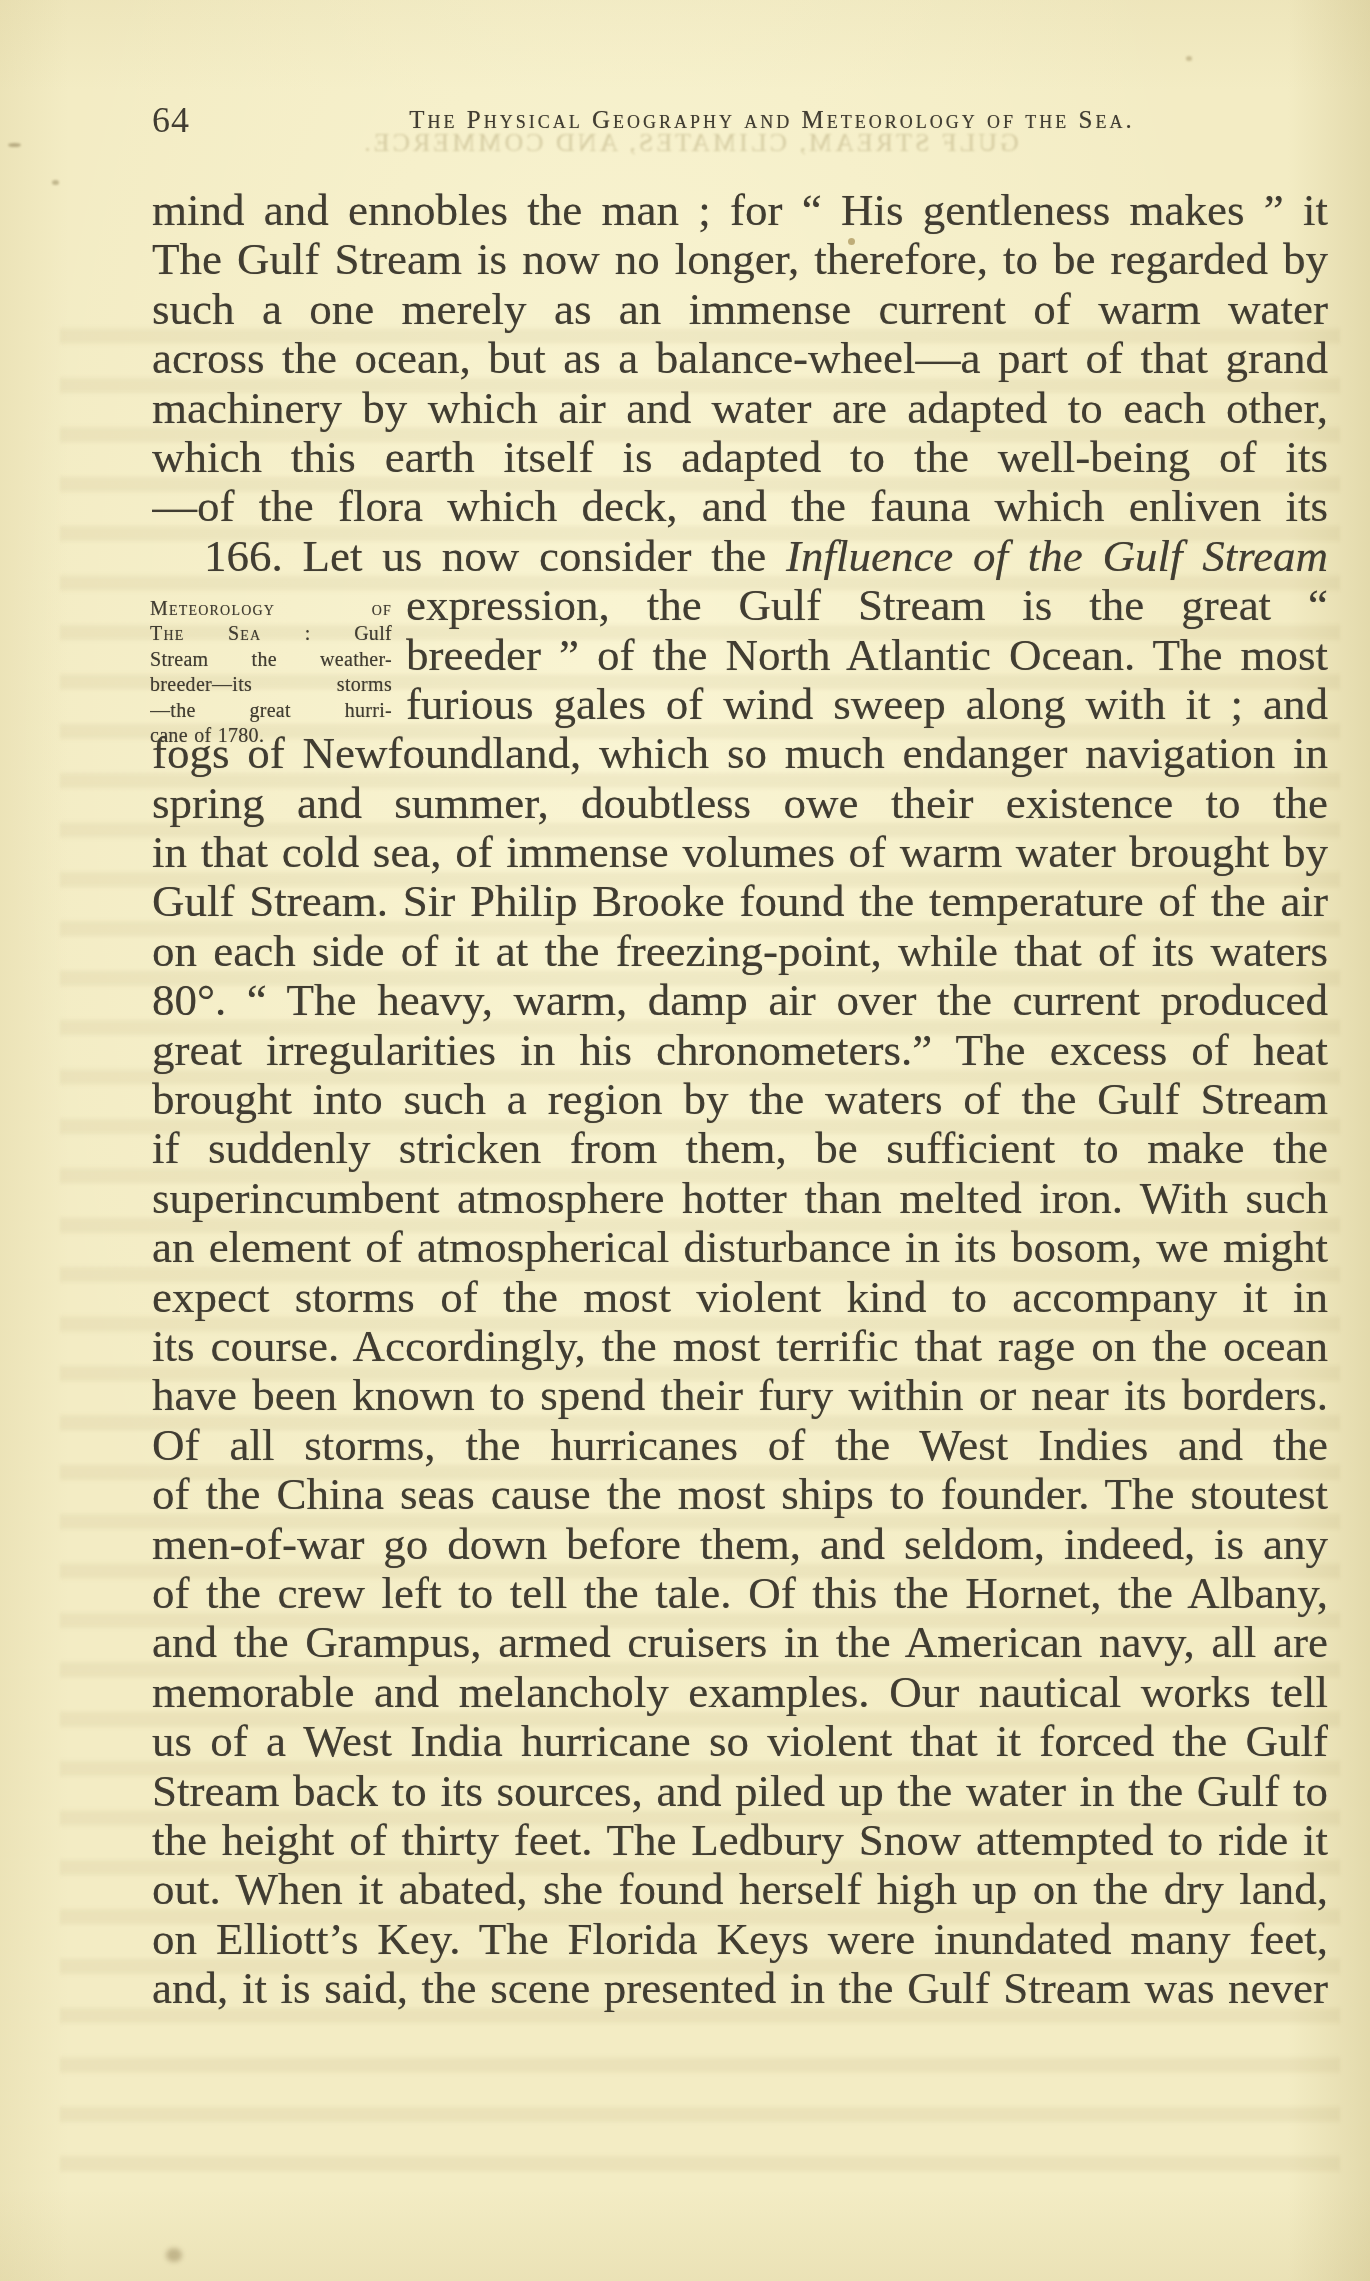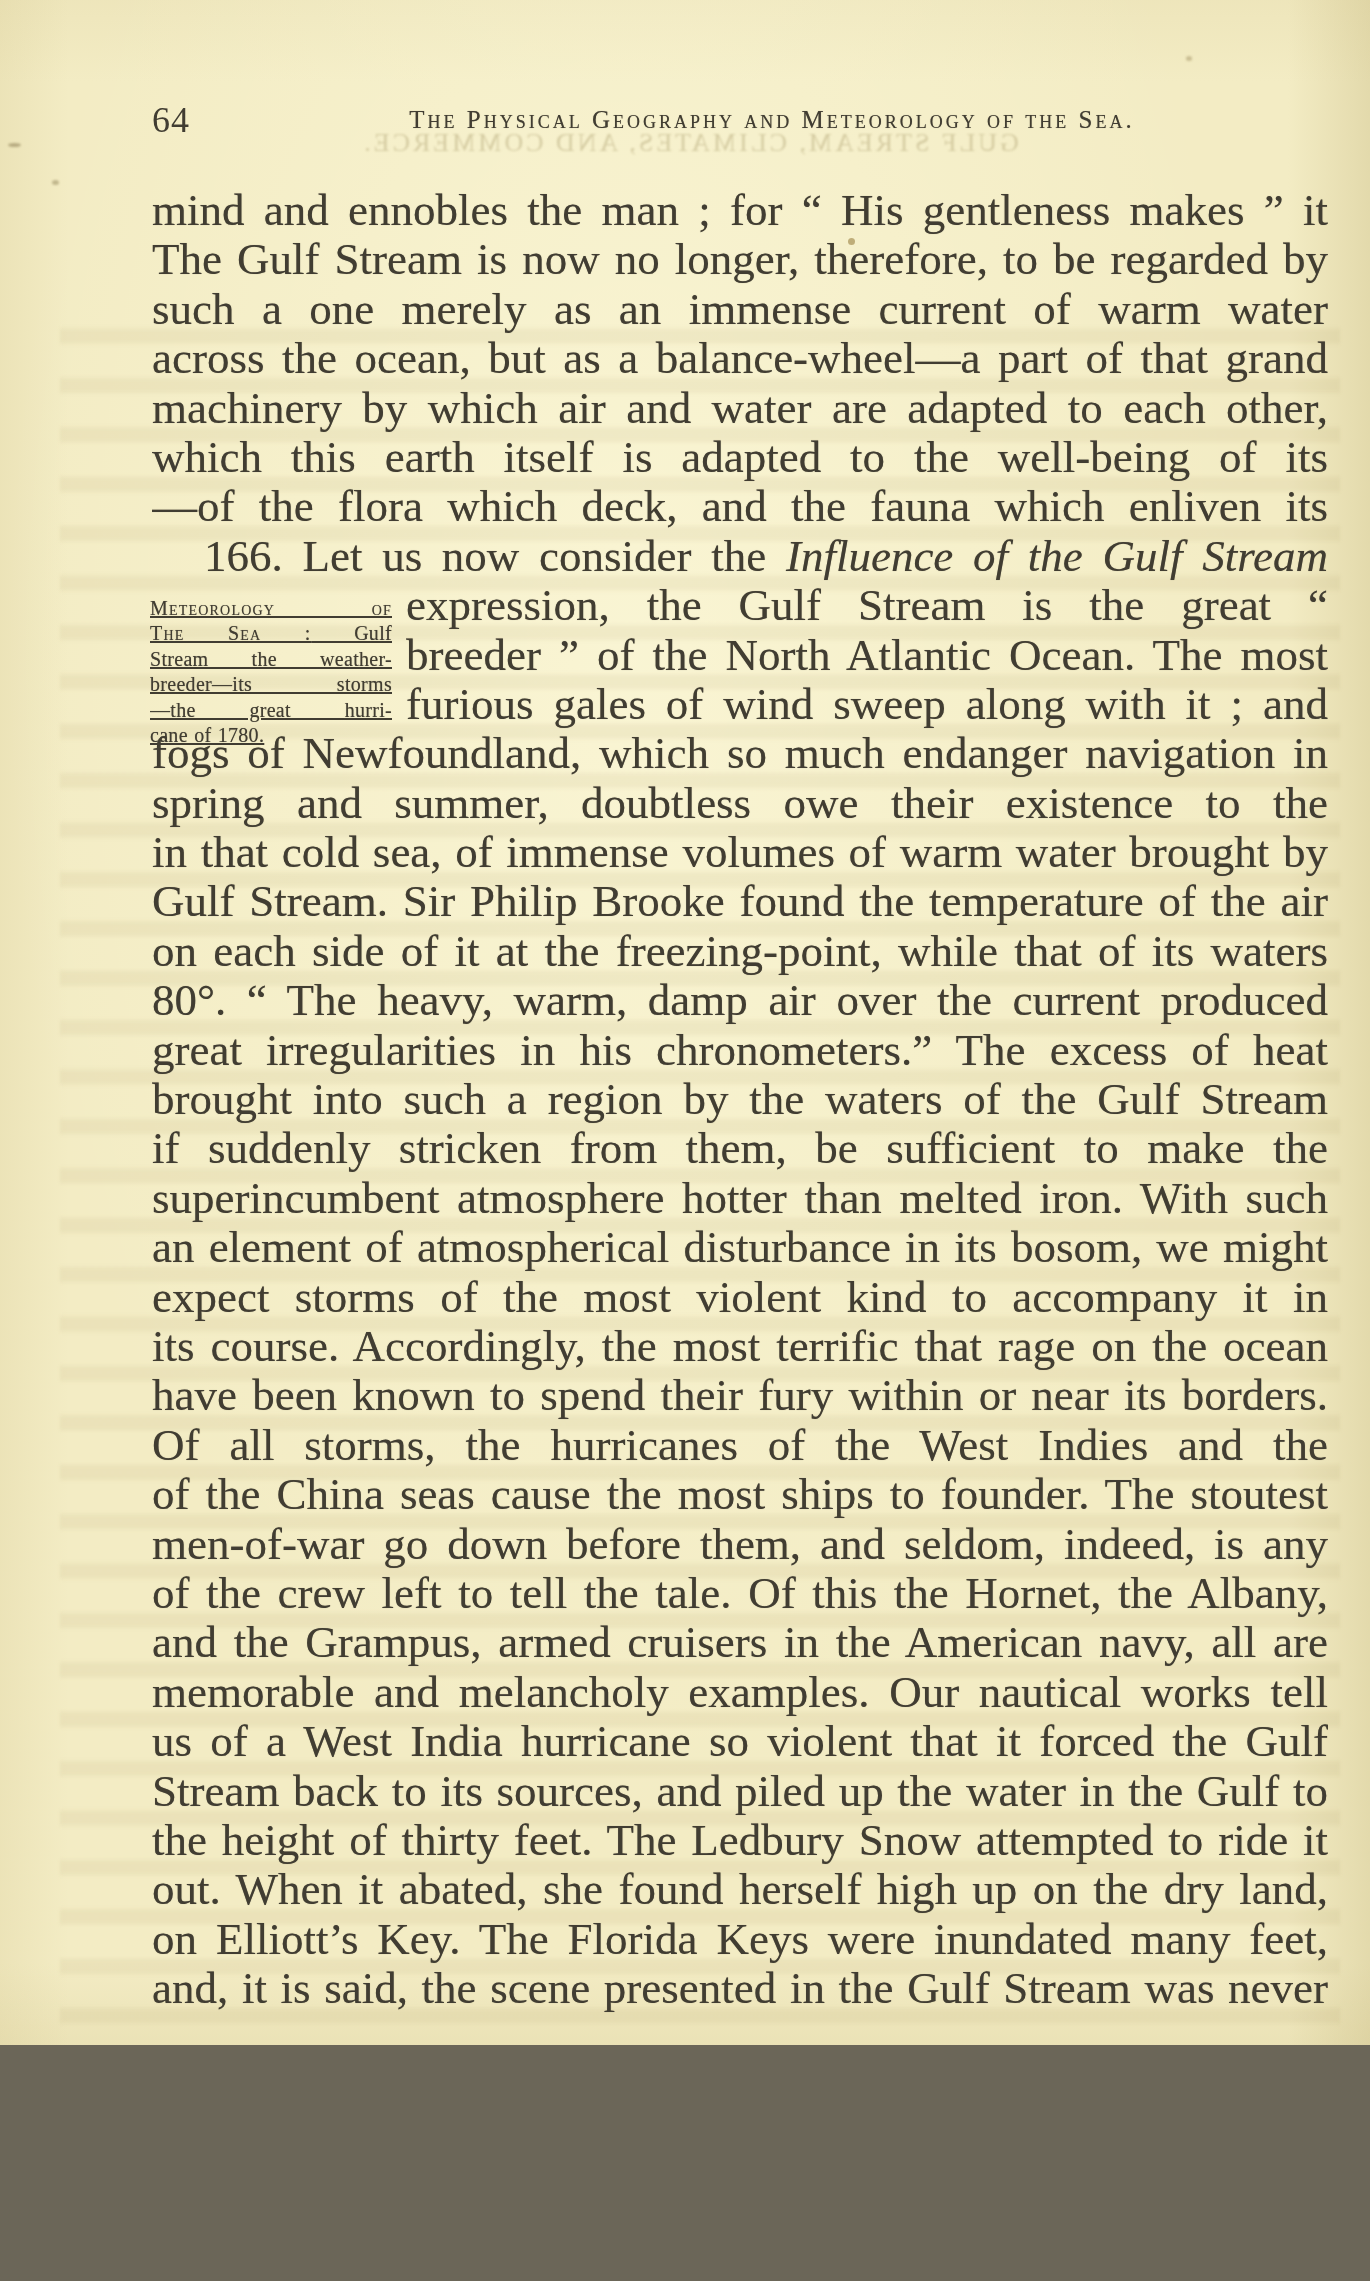--- a/index.html
+++ b/index.html
@@ -1,19 +1,19 @@
 <!DOCTYPE html>
 <html><head>
 <meta charset="utf-8">
 <style>
   html, body { margin: 0; padding: 0; background: #6b6658; }
   .page {
     position: relative;
     width: 1370px;
-    height: 2045px;
+    height: 2281px;
     overflow: hidden;
     background:
       radial-gradient(ellipse at 46% 32%, rgba(255,252,224,0.55) 0%, rgba(255,252,224,0.0) 60%),
       linear-gradient(to right, rgba(210,196,140,0.22) 0%, rgba(210,196,140,0.0) 5%, rgba(210,196,140,0.0) 94%, rgba(190,175,115,0.30) 100%),
       linear-gradient(to bottom, rgba(214,200,146,0.18) 0%, rgba(214,200,146,0.0) 4%, rgba(214,200,146,0.0) 96%, rgba(205,190,132,0.22) 100%),
       #f3ecc4;
     font-family: "Liberation Serif", "DejaVu Serif", serif;
     color: #413d32;
   }
 
@@ -87,21 +87,20 @@
   .seg-smallcaps { font-variant: small-caps; letter-spacing: 1.2px; }
 
   
   .sidenote { position: absolute; left: -2px; top: 410px; width: 242px; z-index: 2; }
   .sidenote .line {
     height: 25.4px;
     line-height: 25.4px;
     font-size: 20px;
     word-spacing: 1px;
     letter-spacing: 0.3px;
-    text-decoration: underline;
   }
 
   
   .speck { position: absolute; border-radius: 50%; z-index: 1; }
   .speck-1 { left: 848px; top: 238px; width: 7px;  height: 7px;  background: rgba(146,118,52,0.55); filter: blur(0.7px); }
   .speck-2 { left: 8px;   top: 143px; width: 13px; height: 4px;  background: rgba(120,104,62,0.45); filter: blur(1px); }
   .speck-3 { left: 52px;  top: 180px; width: 7px;  height: 5px;  background: rgba(120,104,62,0.40); filter: blur(1px); }
   .speck-4 { left: 166px; top: 2248px; width: 16px; height: 14px; background: rgba(116,94,52,0.35); filter: blur(2.5px); }
   .speck-5 { left: 1186px; top: 56px; width: 6px; height: 5px; background: rgba(130,110,60,0.35); filter: blur(1px); }
 </style>

